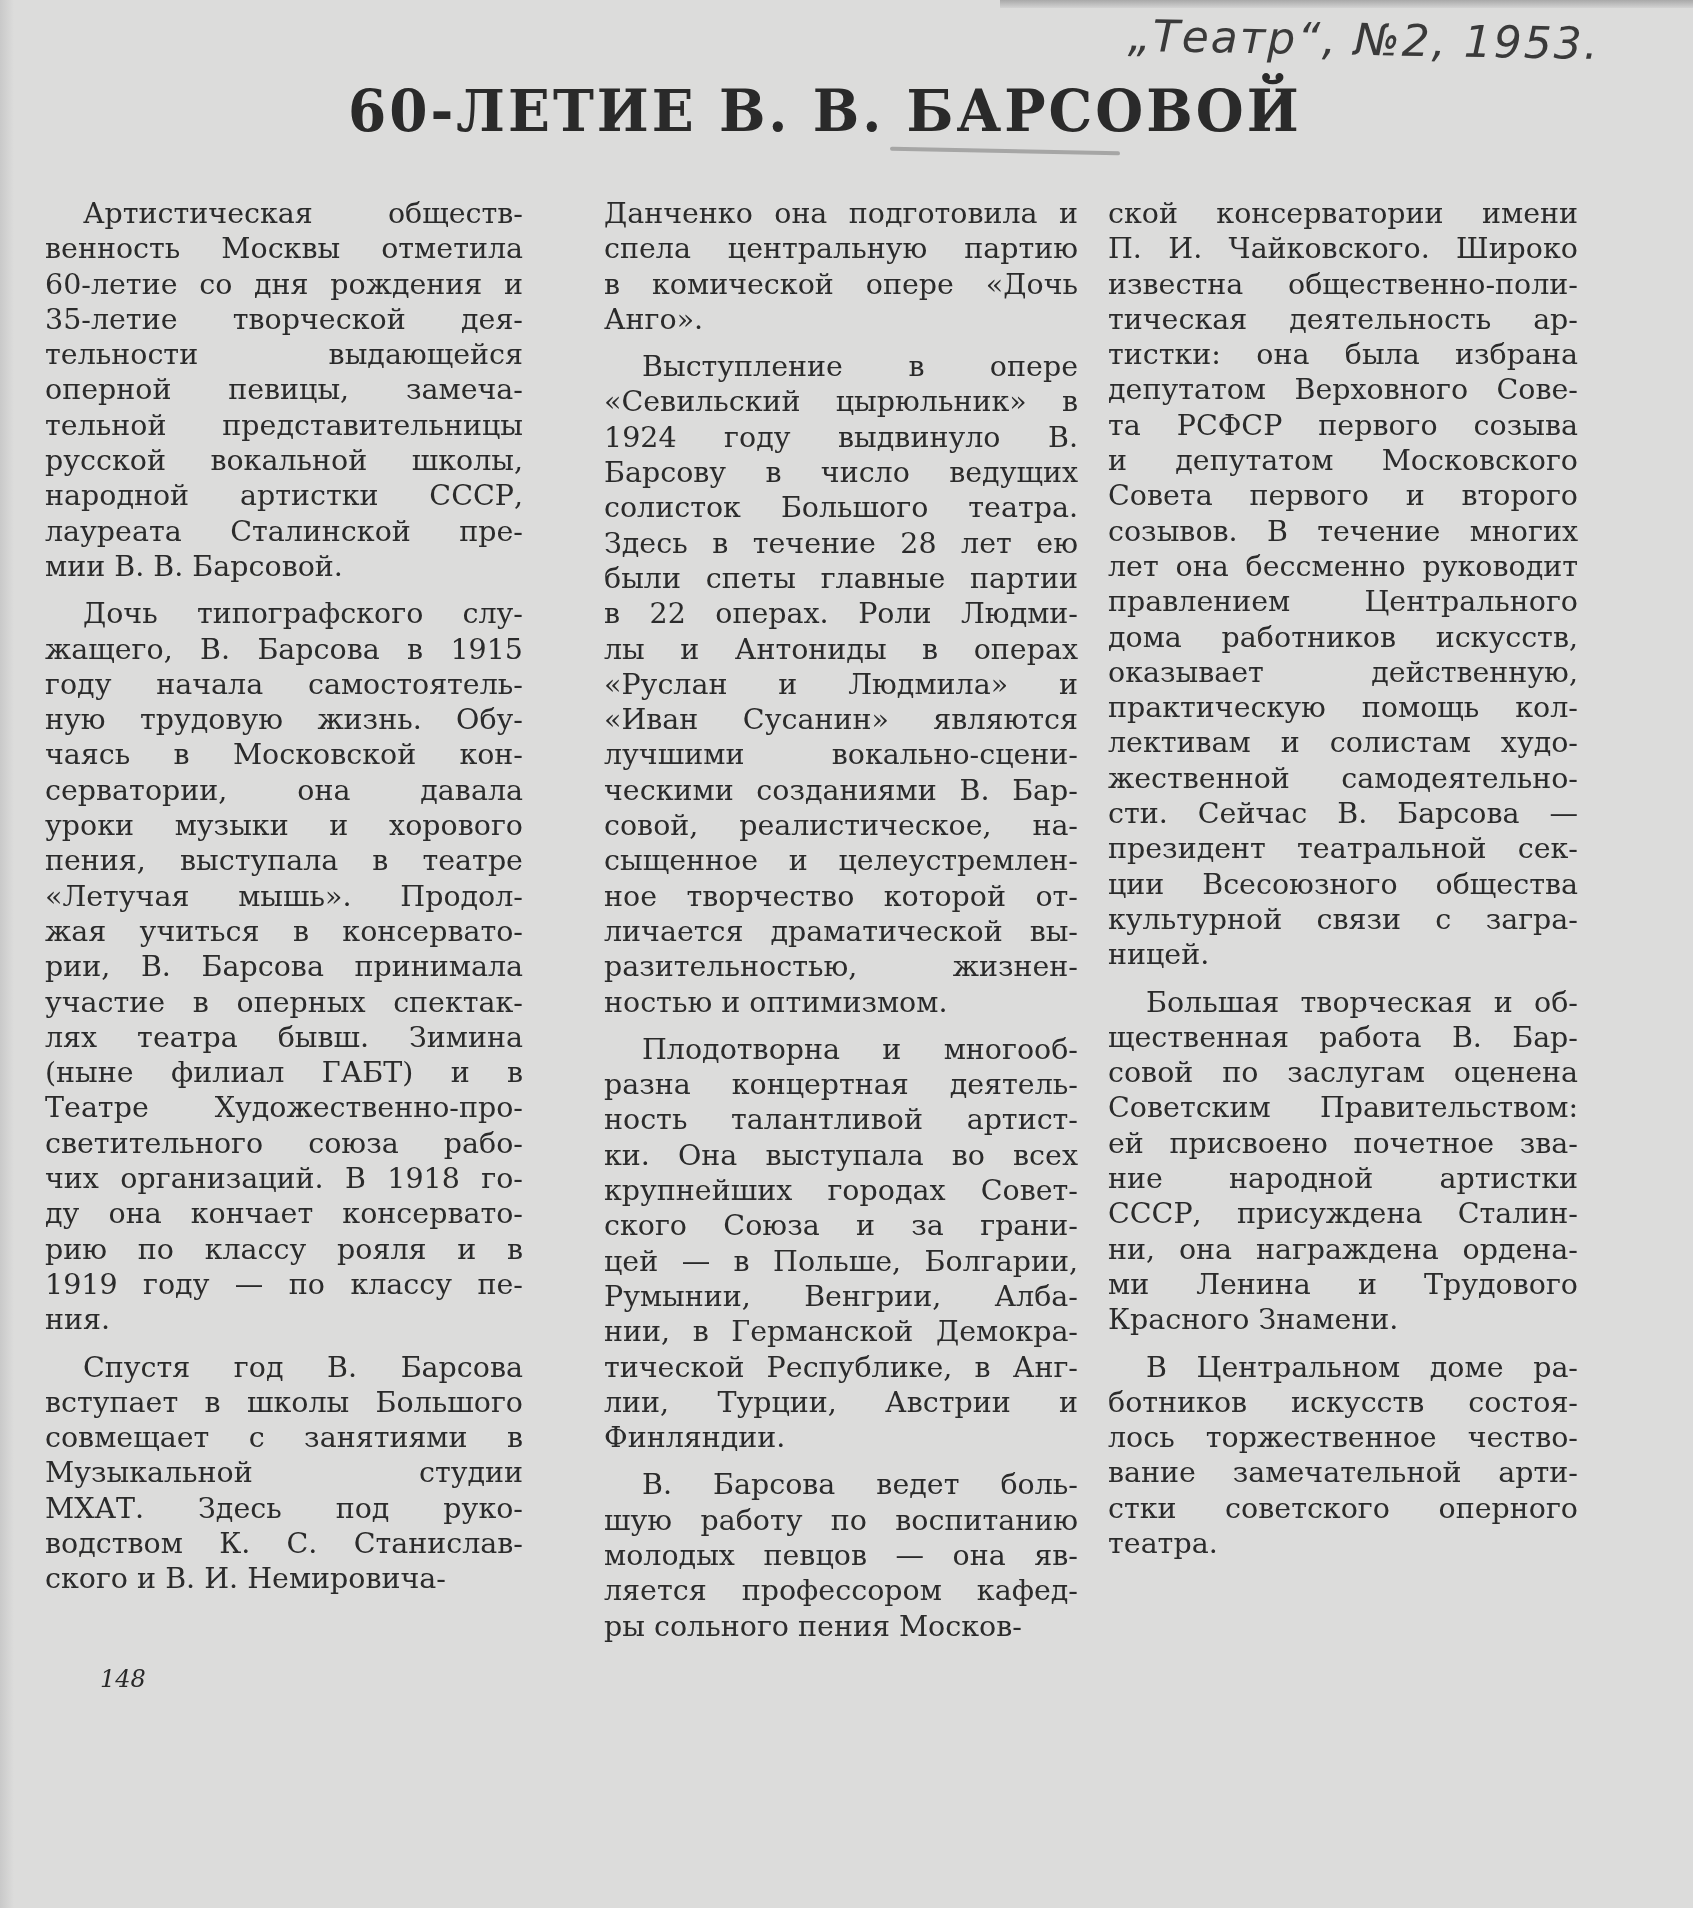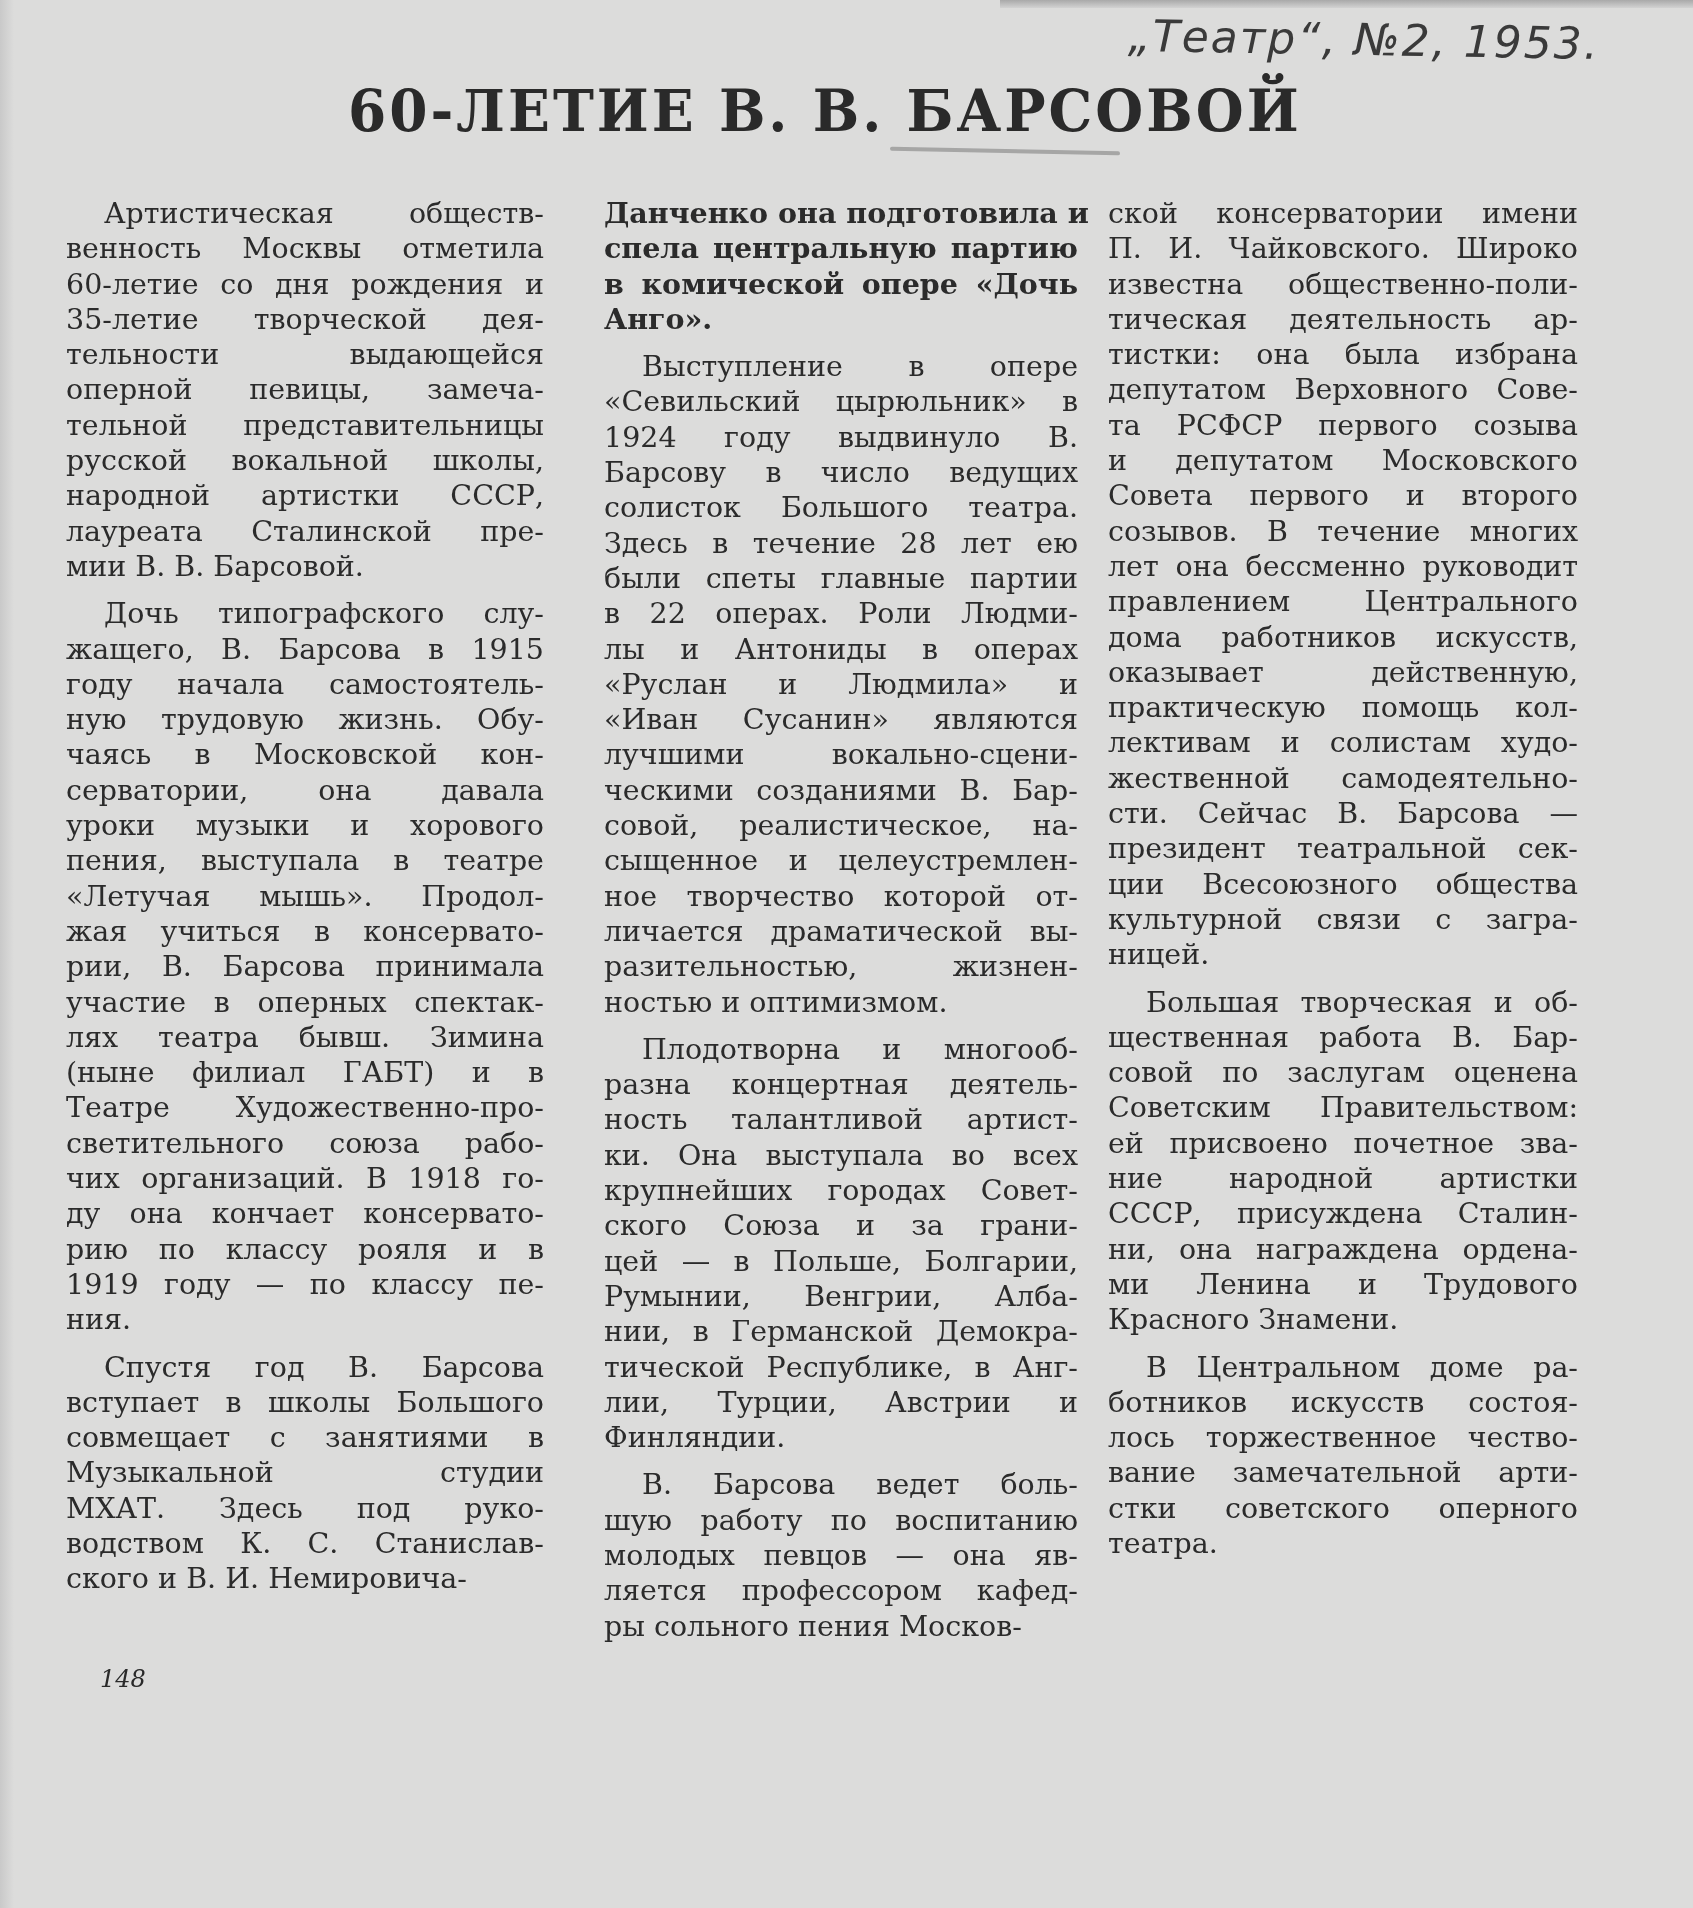--- a/index.html
+++ b/index.html
@@ -65,21 +65,21 @@
     background: #8f8f8f;
     opacity: 0.7;
     transform: rotate(1.2deg);
   }
   .column {
     position: absolute;
     top: 196px;
     font-size: 28.5px;
     line-height: 35.3px;
   }
-  .col-1 { left: 66px;  width: 478px; }
+  .col-1 { left: 45px;  width: 478px; }
   .col-2 { left: 604px; width: 474px; }
   .col-3 { left: 1108px; width: 470px; }
   .para {
     margin: 0 0 12px 0;
     text-align: justify;
   }
   .para.indent { text-indent: 38px; }
   .line {
     display: block;
     text-align: justify;
@@ -151,21 +151,21 @@
       <span class="line" style="padding-left: 38px;">Спустя год В. Барсова</span>
       <span class="line">вступает в школы Большого</span>
       <span class="line">совмещает с занятиями в</span>
       <span class="line">Музыкальной студии</span>
       <span class="line">МХАТ. Здесь под руко-</span>
       <span class="line">водством К. С. Станислав-</span>
       <span class="line last">ского и В. И. Немировича-</span>
     </p>
   </div>
 <div class="column col-2">
-    <p class="para" style="text-indent: 0px; font-weight: bold;">
+    <p class="para" style="text-indent: 0px;">
       <span class="line">Данченко она подготовила и</span>
       <span class="line">спела центральную партию</span>
       <span class="line">в комической опере «Дочь</span>
       <span class="line last">Анго».</span>
     </p>
     <p class="para indent" style="text-indent: 0px;">
       <span class="line" style="padding-left: 38px;">Выступление в опере</span>
       <span class="line">«Севильский цырюльник» в</span>
       <span class="line">1924 году выдвинуло В.</span>
       <span class="line">Барсову в число ведущих</span>

